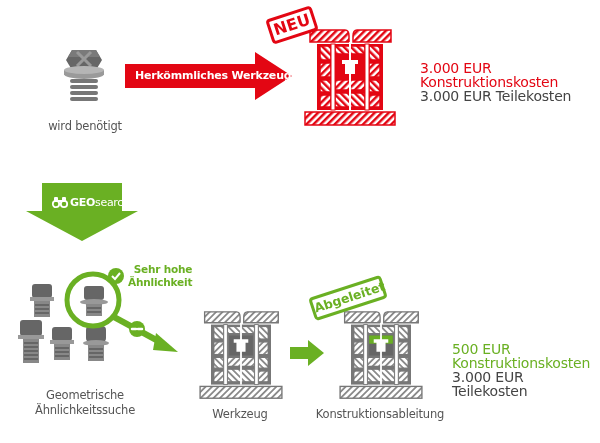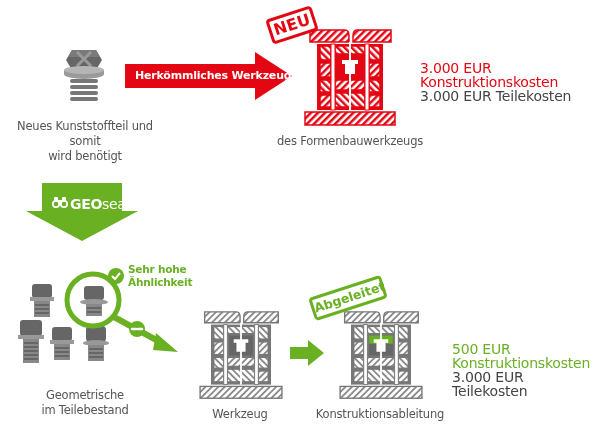--- a/index.html
+++ b/index.html
@@ -76,21 +76,20 @@
   <rect x="4" y="28" width="40" height="5" fill="#9a9a9a"></rect>
   <ellipse cx="24" cy="28" rx="20" ry="4" fill="#b5b5b5"></ellipse>
   <g fill="#777">
     <rect x="10" y="37" width="28" height="4" rx="2"></rect>
     <rect x="10" y="43" width="28" height="4" rx="2"></rect>
     <rect x="10" y="49" width="28" height="4" rx="2"></rect>
     <rect x="10" y="55" width="28" height="4" rx="2"></rect>
   </g>
 </svg>
 <div class="caption" style="left:0;top:119px;width:170px;">
-  <div>Neues Kunststoffteil und somit</div>
   <div>wird benötigt</div>
 </div>
 
 <svg style="left:125px;top:52px" width="170" height="48" viewBox="0 0 170 48">
   <polygon points="0,12 130,12 130,0 167,24 130,48 130,36 0,36" fill="#e30613"></polygon>
 </svg>
 <div class="abs" style="left:135px;top:69px;color:#fff;font-size:11px;font-weight:bold;letter-spacing:-0.2px;">Herkömmliches Werkzeug</div>
 
 <svg style="left:295px;top:28px" width="110" height="100" viewBox="0 0 110 100">
   <style>
@@ -119,39 +118,38 @@
     <rect x="70" y="16" width="4" height="66" class="solidW"></rect>
     <rect x="42" y="28" width="26" height="22" class="cav"></rect>
     <path d="M47 32 H63 V36 H60 V46 H50 V36 H47 Z" fill="#fff"></path>
     <rect x="54" y="14" width="2" height="68" fill="#fff"></rect>
     <rect x="10" y="84" width="90" height="13" class="hA"></rect>
   </g>
 </svg>
 <div class="stamp" style="left:268px;top:12px;width:42px;height:20px;line-height:20px;font-size:16px;color:#e30613;border-color:#e30613;transform:rotate(-18deg);">NEU</div>
 
 <div class="caption" style="left:255px;top:134px;width:190px;">
-  <div>des Formenbauwerkzeugs</div>
 </div>
 
 <div class="cost" style="left:420px;top:61px;">
   <span class="l1 red">3.000 EUR Konstruktionskosten</span>
   <span class="l2">3.000 EUR Teilekosten</span>
 </div>
 
 <svg style="left:26px;top:183px" width="112" height="58" viewBox="0 0 112 58">
   <polygon points="16,0 96,0 96,28 112,28 56,58 0,28 16,28" fill="#6ab023"></polygon>
 </svg>
 <svg style="left:52px;top:197px" width="16" height="11" viewBox="0 0 16 11">
   <circle cx="4" cy="7" r="3.2" fill="none" stroke="#fff" stroke-width="1.8"></circle>
   <circle cx="12" cy="7" r="3.2" fill="none" stroke="#fff" stroke-width="1.8"></circle>
   <rect x="2" y="0" width="4" height="5" rx="1" fill="#fff"></rect>
   <rect x="10" y="0" width="4" height="5" rx="1" fill="#fff"></rect>
   <rect x="6" y="3" width="4" height="2" fill="#fff"></rect>
 </svg>
-<div class="abs" style="left:70px;top:196px;color:#fff;font-size:14px;letter-spacing:-0.3px;text-align:right;">
+<div class="abs" style="left:70px;top:196px;color:#fff;font-size:11px;letter-spacing:-0.3px;text-align:right;">
   <b>GEO</b><span>search</span>
 </div>
 
 <svg style="left:10px;top:262px" width="200" height="120" viewBox="0 0 200 120">
   <g fill="#666">
 
     <g transform="translate(22,22)">
       <rect x="0" y="0" width="20" height="14" rx="3"></rect>
       <rect x="-2" y="13" width="24" height="4" fill="#999"></rect>
       <rect x="2" y="17" width="16" height="16" fill="#888"></rect>
@@ -201,27 +199,27 @@
   <circle cx="83" cy="38" r="26" fill="none" stroke="#6ab023" stroke-width="5"></circle>
   <path d="M104 55 L150 80" stroke="#6ab023" stroke-width="6" fill="none"></path>
   <polygon points="146,71 168,90 143,88" fill="#6ab023"></polygon>
 
   <circle cx="106" cy="14" r="8" fill="#6ab023"></circle>
   <path d="M102 14 L105 17 L110 11" stroke="#fff" stroke-width="2" fill="none"></path>
 
   <circle cx="127" cy="67" r="8" fill="#6ab023"></circle>
   <path d="M122 67 h4 M128 67 h4" stroke="#fff" stroke-width="2.5" stroke-linecap="round"></path>
 </svg>
-<div class="abs" style="left:128px;top:263px;color:#6ab023;font-size:10.5px;font-weight:bold;line-height:13px;letter-spacing:-0.2px;">
+<div class="abs" style="left:128px;top:263px;color:#6ab023;font-size:10.5px;font-weight:bold;line-height:13px;letter-spacing:-0.2px;text-align:right;">
   <div>Sehr hohe</div>
   <div>Ähnlichkeit</div>
 </div>
 <div class="caption" style="left:15px;top:388px;width:140px;">
   <div>Geometrische</div>
-  <div>im Teilebestand</div>
+  <div>Ähnlichkeitssuche</div>
 </div>
 
 <svg style="left:191px;top:310px" width="100" height="91" viewBox="0 0 110 100">
   <style>
     .g .hA{fill:url(#hatchGray);stroke:#777;stroke-width:1.5}
     .g .hB{fill:url(#hatchGrayR);stroke:#777;stroke-width:1.5}
     .g .frame{fill:#777}
     .g .solidW{fill:#fff;stroke:#777;stroke-width:1}
     .g .cav{fill:#666}
   </style>

